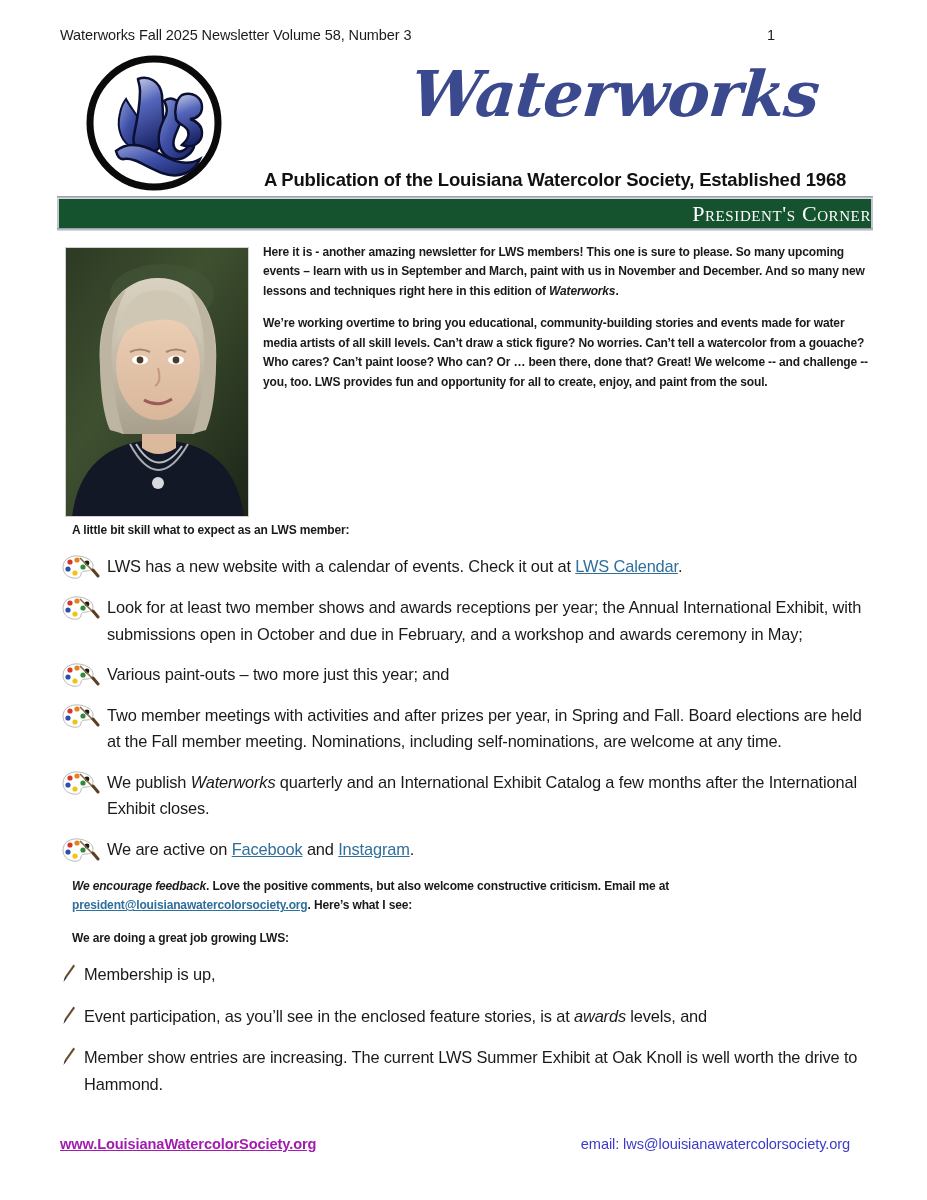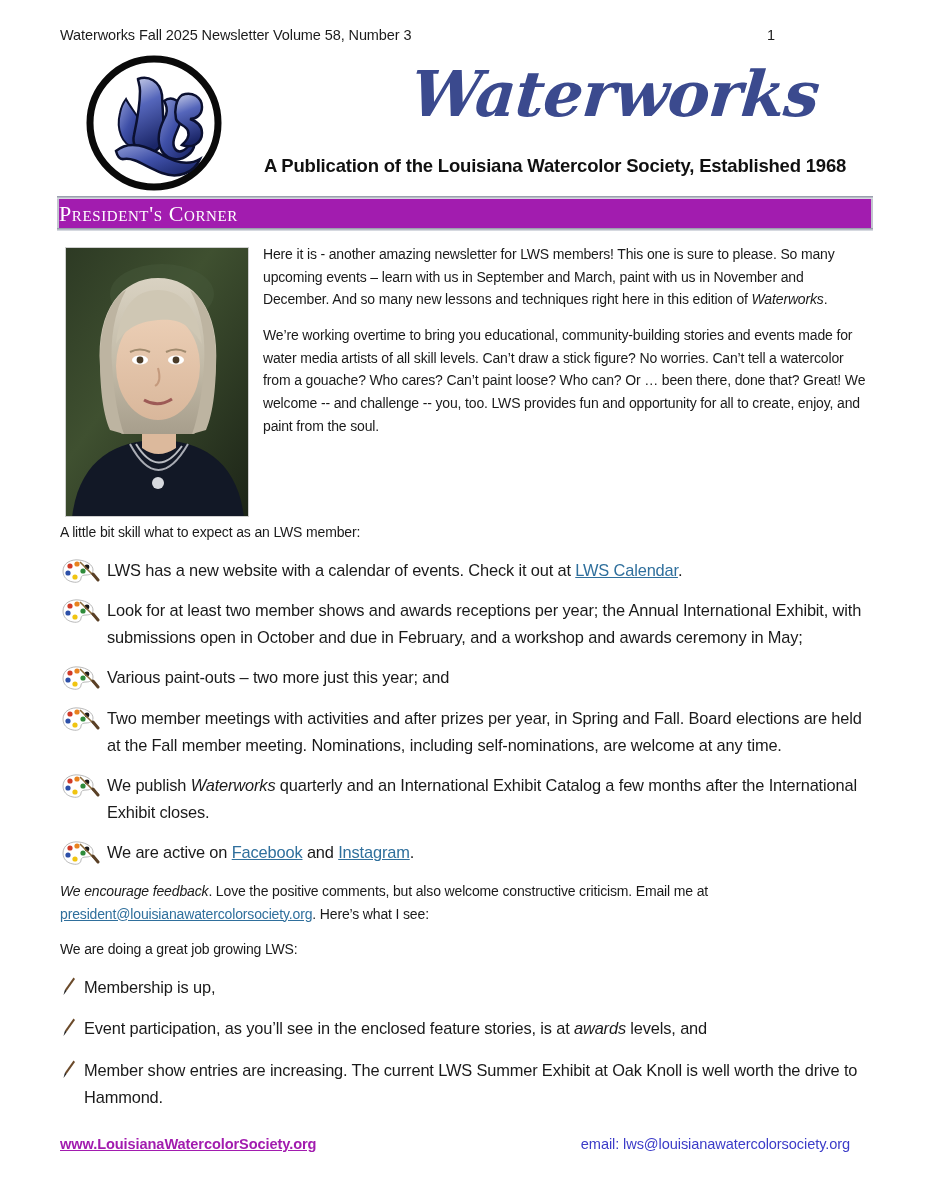--- a/index.html
+++ b/index.html
@@ -70,21 +70,21 @@
     font-style: italic;
     font-size: 63px;
     line-height: 1;
     color: #3b4a8e;
     letter-spacing: -1px;
     transform: skewX(-5deg);
   }
   .mast-sub {
     position: absolute;
     left: 180px;
-    top: 100px;
+    top: 114px;
     width: 630px;
     text-align: center;
     font-size: 18.5px;
     font-weight: bold;
     color: #111;
     letter-spacing: -0.2px;
   }
 
   
   .banner-wrap {
@@ -95,49 +95,50 @@
   }
   .banner-rule-top,
   .banner-rule-bot {
     height: 3px;
     background: #b8bcc6;
     border-top: 1px solid #9aa0ae;
     border-bottom: 1px solid #d6d9e0;
   }
   .banner {
     height: 29px;
-    background: #a21caf;
+    background: #14532d;
     display: flex;
     align-items: center;
-    justify-content: flex-start;
+    justify-content: flex-end;
     border-left: 2px solid #c2c6cf;
     border-right: 2px solid #c2c6cf;
   }
   .banner-title {
     font-family: "Liberation Serif", serif;
     color: #ffffff;
     font-size: 22px;
     font-variant: small-caps;
     letter-spacing: 0.6px;
     font-weight: normal;
   }
 
   
   .content {
     position: absolute;
     top: 243px;
     left: 60px;
     width: 808px;
   }
   p {
-    margin: 0 0 13px 0;
-    font-size: 14px;
+    margin: 0 0 13px 12px;
+    font-size: 12px;
     line-height: 1.62;
     color: #1a1a1a;
     letter-spacing: -0.15px;
+    font-weight: bold;
   }
   .intro-block {
     position: relative;
     min-height: 275px;
   }
   .portrait {
     float: left;
     width: 184px;
     height: 270px;
     margin: 4px 14px 4px 5px;

